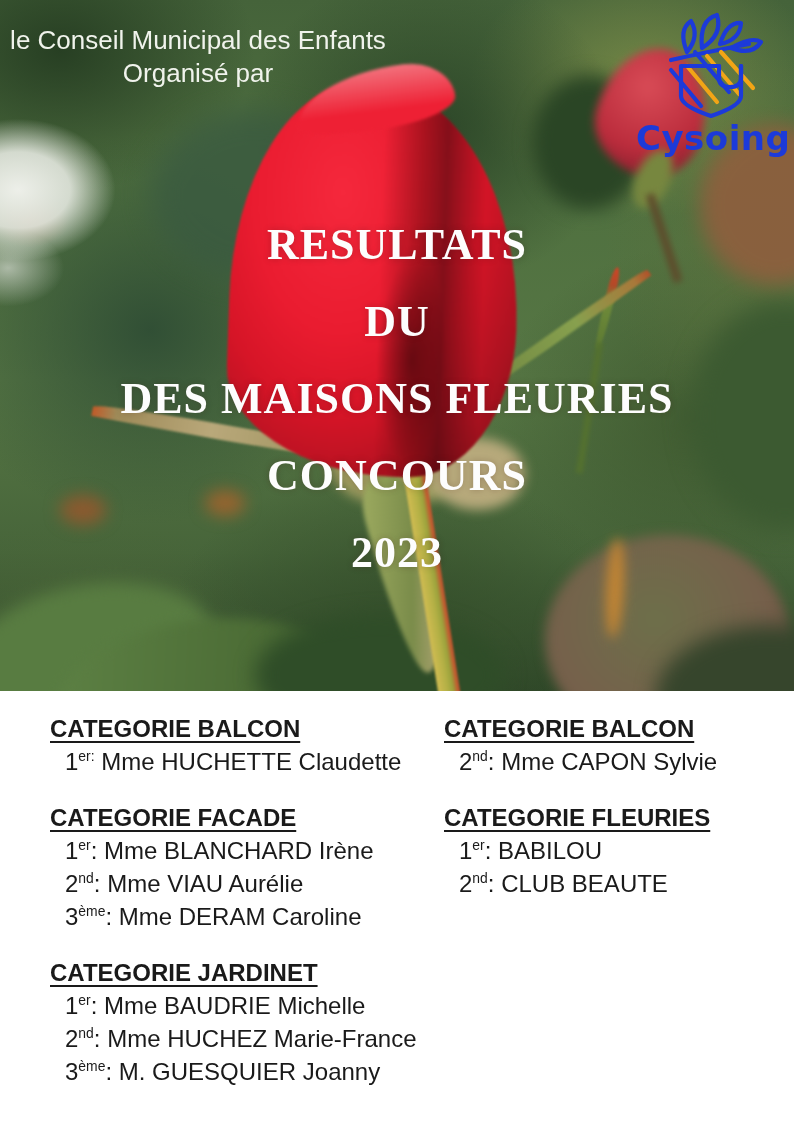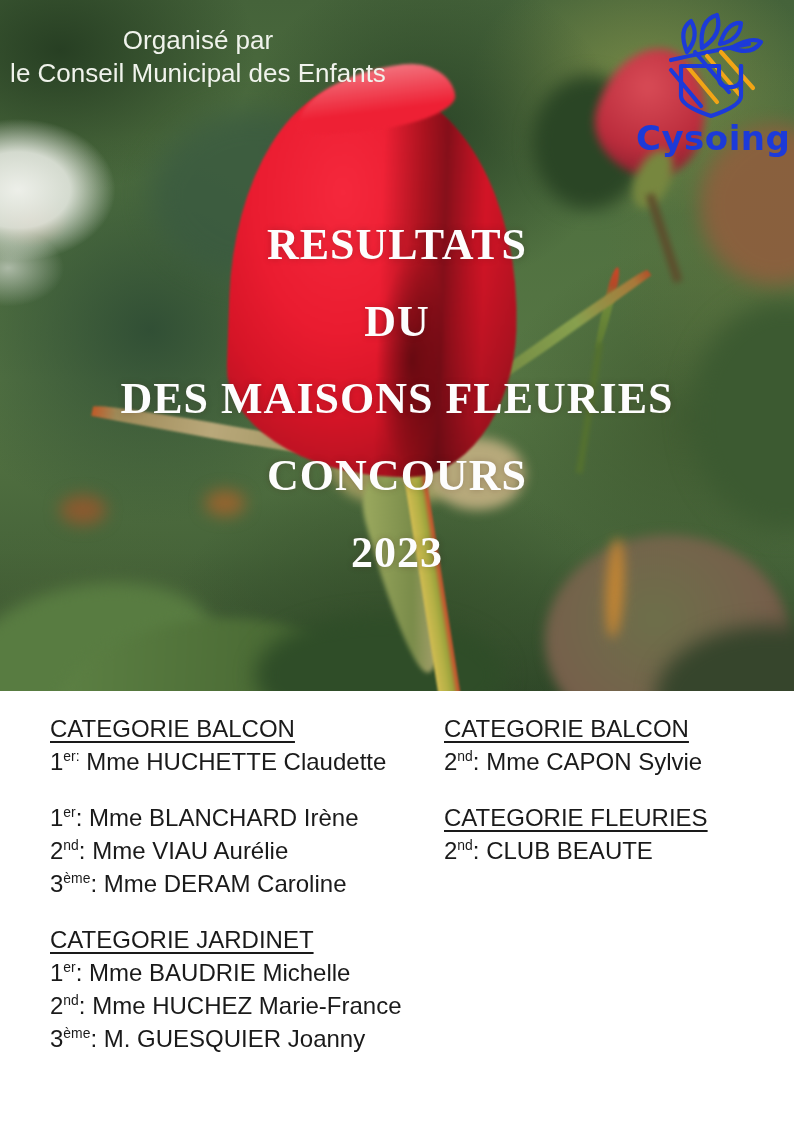--- a/index.html
+++ b/index.html
@@ -100,22 +100,22 @@
   .logo-text{font-family:"DejaVu Sans", sans-serif; font-size:34px; line-height:36px;
     color:var(--logo-blue,#1c3ad9); letter-spacing:.5px; margin-top:0;}
 
   
   .results{position:absolute; left:0; top:691px; width:794px; height:432px; background:var(--bg-white,#fff);}
   .results-col{position:absolute; top:21px; color:var(--text-black,#1a1a1a);
     font-size:24px; line-height:33px;}
   #col0{left:50px;}
   #col1{left:444px;}
   .cat-block{margin:0 0 23px 0;}
-  .cat-title{width:fit-content; text-decoration:underline; text-decoration-thickness:2px; text-underline-offset:4px;}
-  .entry{white-space:pre;}
+  .cat-title{width:fit-content; text-decoration:underline; text-decoration-thickness:2px; text-underline-offset:4px;font-weight:bold;}
+  .entry{white-space:pre;margin-left:15px;}
   .entry sup{font-size:.58em; line-height:0; vertical-align:super; letter-spacing:0;}
 </style>
 </head>
 <body>
 
 <div class="poster">
 
   <div class="photo">
     <div class="photo-bg"></div>
 
@@ -144,22 +144,22 @@
     <div class="sepal-right"></div>
     <div class="droop-leaf"></div>
     <div class="stem"></div>
 
     <div class="bud">
       <div class="bud-crease"></div>
     </div>
     <div class="bud-rim"></div>
 
     <div class="organizer">
+      <div>le Conseil Municipal des Enfants</div>
       <div>Organisé par</div>
-      <div>le Conseil Municipal des Enfants</div>
     </div>
 
     <div class="title-block">
       <div>RESULTATS</div>
       <div>DU</div>
       <div>DES MAISONS FLEURIES</div>
       <div>CONCOURS</div>
       <div>2023</div>
     </div>
 
@@ -192,36 +192,38 @@
     </div>
   </div>
 
   <div class="results">
     <div class="results-col" id="col0">
         <div class="cat-block">
           <div class="cat-title">CATEGORIE BALCON</div>
           <div class="entry"><span>1</span><sup>er:</sup><span> Mme HUCHETTE Claudette</span></div>
         </div>
         <div class="cat-block">
+          <div class="cat-title">CATEGORIE FACADE</div>
           <div class="entry"><span>1</span><sup>er</sup><span>: Mme BLANCHARD Irène</span></div>
           <div class="entry"><span>2</span><sup>nd</sup><span>: Mme VIAU Aurélie</span></div>
           <div class="entry"><span>3</span><sup>ème</sup><span>: Mme DERAM Caroline</span></div>
         </div>
         <div class="cat-block">
           <div class="cat-title">CATEGORIE JARDINET</div>
           <div class="entry"><span>1</span><sup>er</sup><span>: Mme BAUDRIE Michelle</span></div>
           <div class="entry"><span>2</span><sup>nd</sup><span>: Mme HUCHEZ Marie-France</span></div>
           <div class="entry"><span>3</span><sup>ème</sup><span>: M. GUESQUIER Joanny</span></div>
         </div>
       </div>
     <div class="results-col" id="col1">
         <div class="cat-block">
           <div class="cat-title">CATEGORIE BALCON</div>
           <div class="entry"><span>2</span><sup>nd</sup><span>: Mme CAPON Sylvie</span></div>
         </div>
         <div class="cat-block">
           <div class="cat-title">CATEGORIE FLEURIES</div>
+          <div class="entry"><span>1</span><sup>er</sup><span>: BABILOU</span></div>
           <div class="entry"><span>2</span><sup>nd</sup><span>: CLUB BEAUTE</span></div>
         </div>
       </div>
   </div>
 
 </div>
 
 </body></html>

